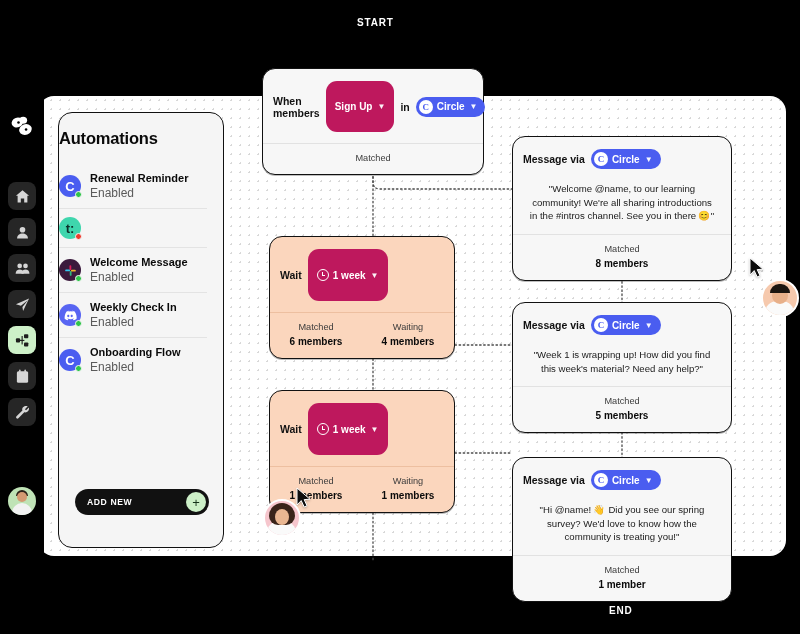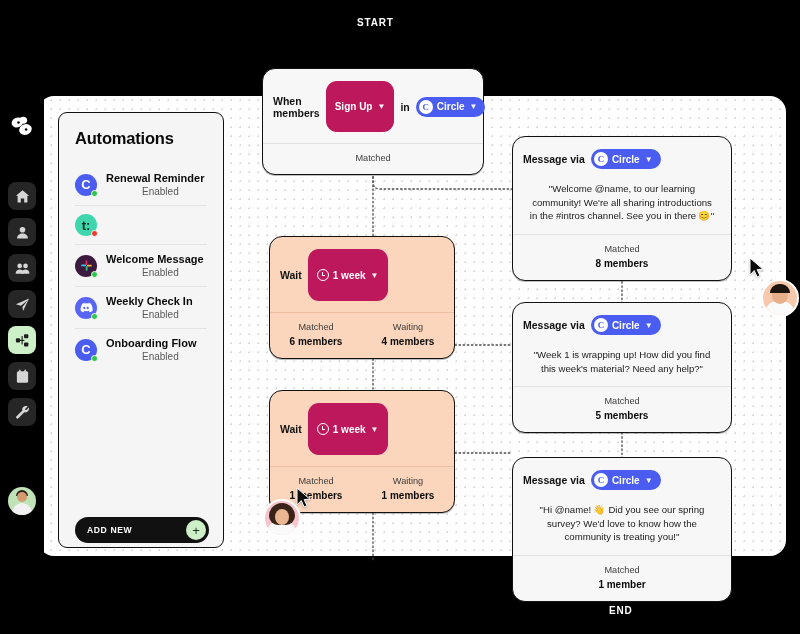--- a/index.html
+++ b/index.html
@@ -127,45 +127,45 @@
   .clock::before { content:""; position:absolute; left:4px; top:2px; width:1.2px; height:4px; background:#fff; }
   .clock::after  { content:""; position:absolute; left:4.5px; top:5.3px; width:3.2px; height:1.2px; background:#fff; }
   .lbl { font-size: 10.5px; font-weight: bold; color: #111; }
 
   
   .panel {
     position: absolute; left: 58px; top: 112px;
     width: 166px; height: 436px;
     background: #f5f5f5;
     border: 1.6px solid #111111;
-    border-radius: 9px;
+    border-radius: 14px;
     z-index: 30;
-    padding: 16px 16px 0 16px;
+    padding: 16px 16px 0 0;
   }
   .panel-title { font-size: 16.5px; font-weight: bold; color: #0a0a0a; letter-spacing: -0.2px; }
   .auto-list { margin-top: 16px; }
   .auto-item { display: flex; align-items: center; gap: 9px; padding: 8px 0 8px 0; cursor: pointer; }
   .auto-item + .auto-item { border-top: 1px solid #e3e3e3; }
   .auto-avatar { position: relative; width: 22px; height: 22px; border-radius: 50%; flex: 0 0 22px; }
   .auto-avatar .glyph {
     width: 100%; height: 100%; border-radius: 50%;
     display: flex; align-items: center; justify-content: center;
     font-size: 13px; font-weight: bold; color: #fff;
   }
   .auto-avatar .dot {
     position: absolute; right: -1px; bottom: -1px;
     width: 7px; height: 7px; border-radius: 50%;
     border: 1.2px solid #f5f5f5;
   }
   .auto-text { min-width: 0; }
   .auto-name { font-size: 11px; font-weight: bold; color: #0a0a0a; line-height: 12px; }
-  .auto-status { font-size: 10px; color: #5a5a5a; margin-top: 2px; margin-left: 36px; }
+  .auto-status { font-size: 12px; color: #5a5a5a; margin-top: 2px; }
 
   .add-new {
-    position: absolute; left: 16px; bottom: 4px;
+    position: absolute; left: 16px; bottom: 32px;
     width: 134px; height: 26px;
     background: #111111; border-radius: 13px;
     display: flex; align-items: center; justify-content: space-between;
     padding: 0 3px 0 12px; cursor: pointer;
   }
   .add-new .txt { font-size: 8.6px; font-weight: bold; color: #fff; letter-spacing: 0.6px; }
   .add-new .plus {
     width: 20px; height: 20px; border-radius: 50%;
     background: #cdf0c8; color: #14321a;
     display: flex; align-items: center; justify-content: center;

